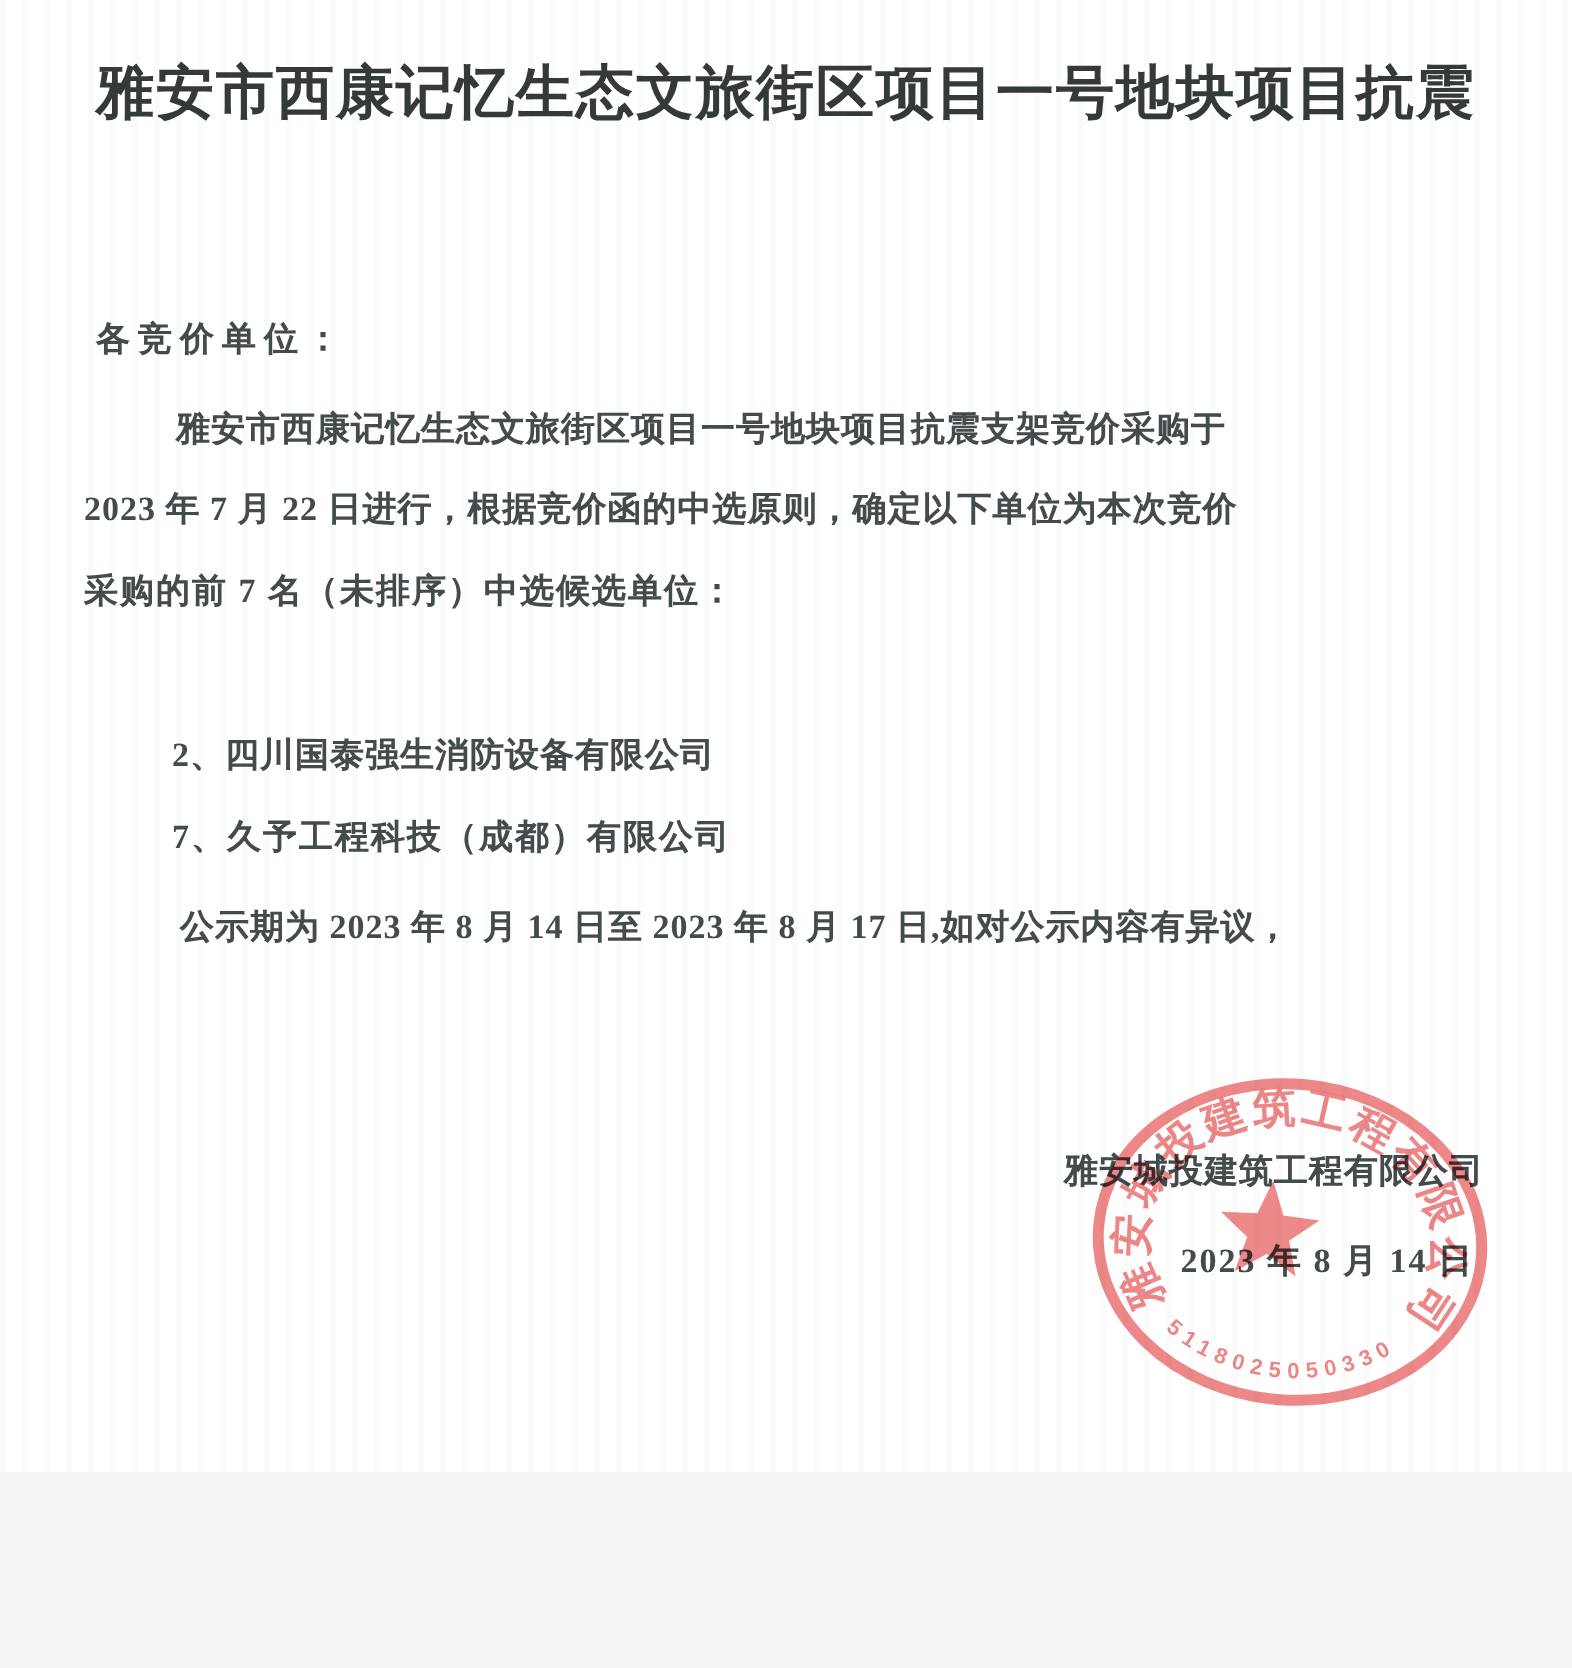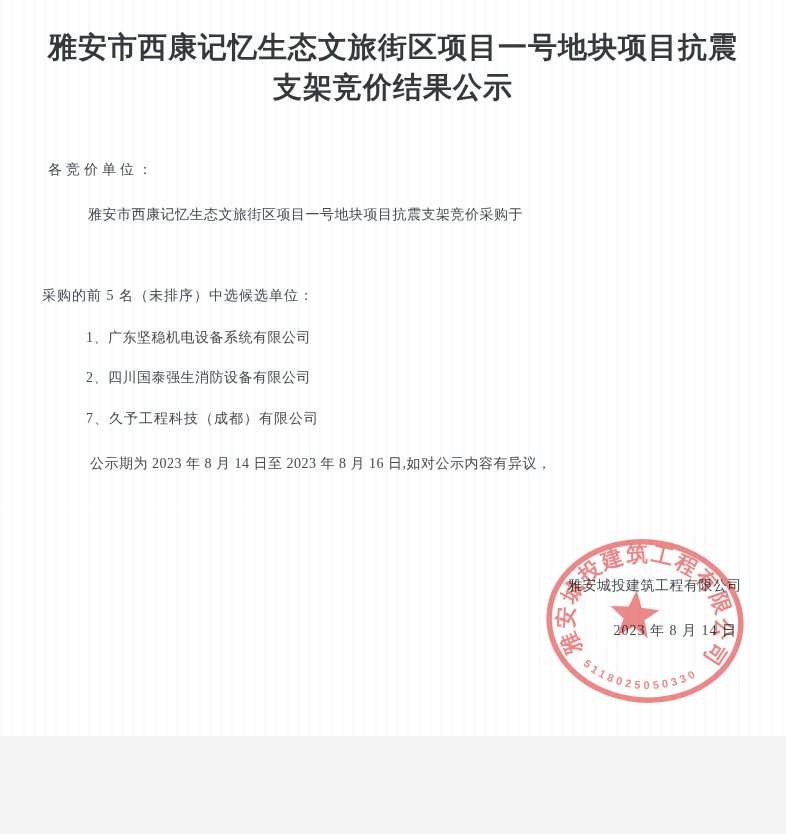--- a/index.html
+++ b/index.html
@@ -9,21 +9,21 @@
     background-image:repeating-linear-gradient(90deg, rgba(175,180,188,0.055) 0 3px, rgba(255,255,255,0) 3px 11px);
     font-family:"Liberation Serif", serif;
   }
   .title{
     position:absolute;left:0;top:27px;width:100%;text-align:center;
     font-family:"Liberation Sans", sans-serif;
     font-weight:bold;font-size:29px;line-height:40px;color:#343a3a;letter-spacing:1px;
     white-space:nowrap;
   }
   .line{
-    position:absolute;white-space:nowrap;color:#434b4d;font-size:14px;line-height:24px;
+    position:absolute;white-space:nowrap;color:#434b4d;font-size:17px;line-height:24px;font-weight:bold;
   }
   .salutation{left:48px;top:158px;letter-spacing:4px;}
   .p1l1{left:88px;top:203px;letter-spacing:0.5px;text-align:right;}
   .p1l2{left:42px;top:243px;letter-spacing:0.5px;}
   .p1l3{left:42px;top:284px;letter-spacing:1px;}
   .w1{left:86px;top:326px;letter-spacing:0.5px;}
   .w2{left:86px;top:366px;letter-spacing:0.5px;}
   .w3{left:86px;top:407px;letter-spacing:1px;}
   .p2l1{left:90px;top:452px;letter-spacing:0.5px;}
   .p2l2{left:42px;top:490px;letter-spacing:0.5px;}
@@ -34,32 +34,31 @@
     mix-blend-mode:multiply;opacity:0.88;
   }
   .seal text{font-family:"Liberation Sans", sans-serif;font-weight:bold;}
 </style>
 </head>
 <body>
 
 <div class="page">
 
   <div class="title">雅安市西康记忆生态文旅街区项目一号地块项目抗震</div>
-  <div class="title" style="top:67px;">支架竞价结果公示</div>
 
   <div class="line salutation">各竞价单位：</div>
 
   <div class="line p1l1">雅安市西康记忆生态文旅街区项目一号地块项目抗震支架竞价采购于</div>
-  <div class="line p1l3">采购的前 5 名（未排序）中选候选单位：</div>
+  <div class="line p1l2">2023 年 7 月 22 日进行，根据竞价函的中选原则，确定以下单位为本次竞价</div>
+  <div class="line p1l3">采购的前 7 名（未排序）中选候选单位：</div>
 
-  <div class="line w1">1、广东坚稳机电设备系统有限公司</div>
   <div class="line w2">2、四川国泰强生消防设备有限公司</div>
   <div class="line w3">7、久予工程科技（成都）有限公司</div>
 
-  <div class="line p2l1">公示期为 2023 年 8 月 14 日至 2023 年 8 月 16 日,如对公示内容有异议，</div>
+  <div class="line p2l1">公示期为 2023 年 8 月 14 日至 2023 年 8 月 17 日,如对公示内容有异议，</div>
 
   <div class="line sig">雅安城投建筑工程有限公司</div>
   <div class="line date">2023 年 8 月 14 日</div>
 
   <svg class="seal" viewBox="538 530 214 180" aria-hidden="true">
     <g transform="rotate(5 645 621)">
       <defs>
         <path id="arcTop" d="M 589.8 659.6 A 72 60 0 1 1 700.2 659.6" fill="none"></path>
         <path id="arcBottom" d="M 572.3 655 A 84 68 0 0 0 717.7 655" fill="none"></path>
       </defs>

